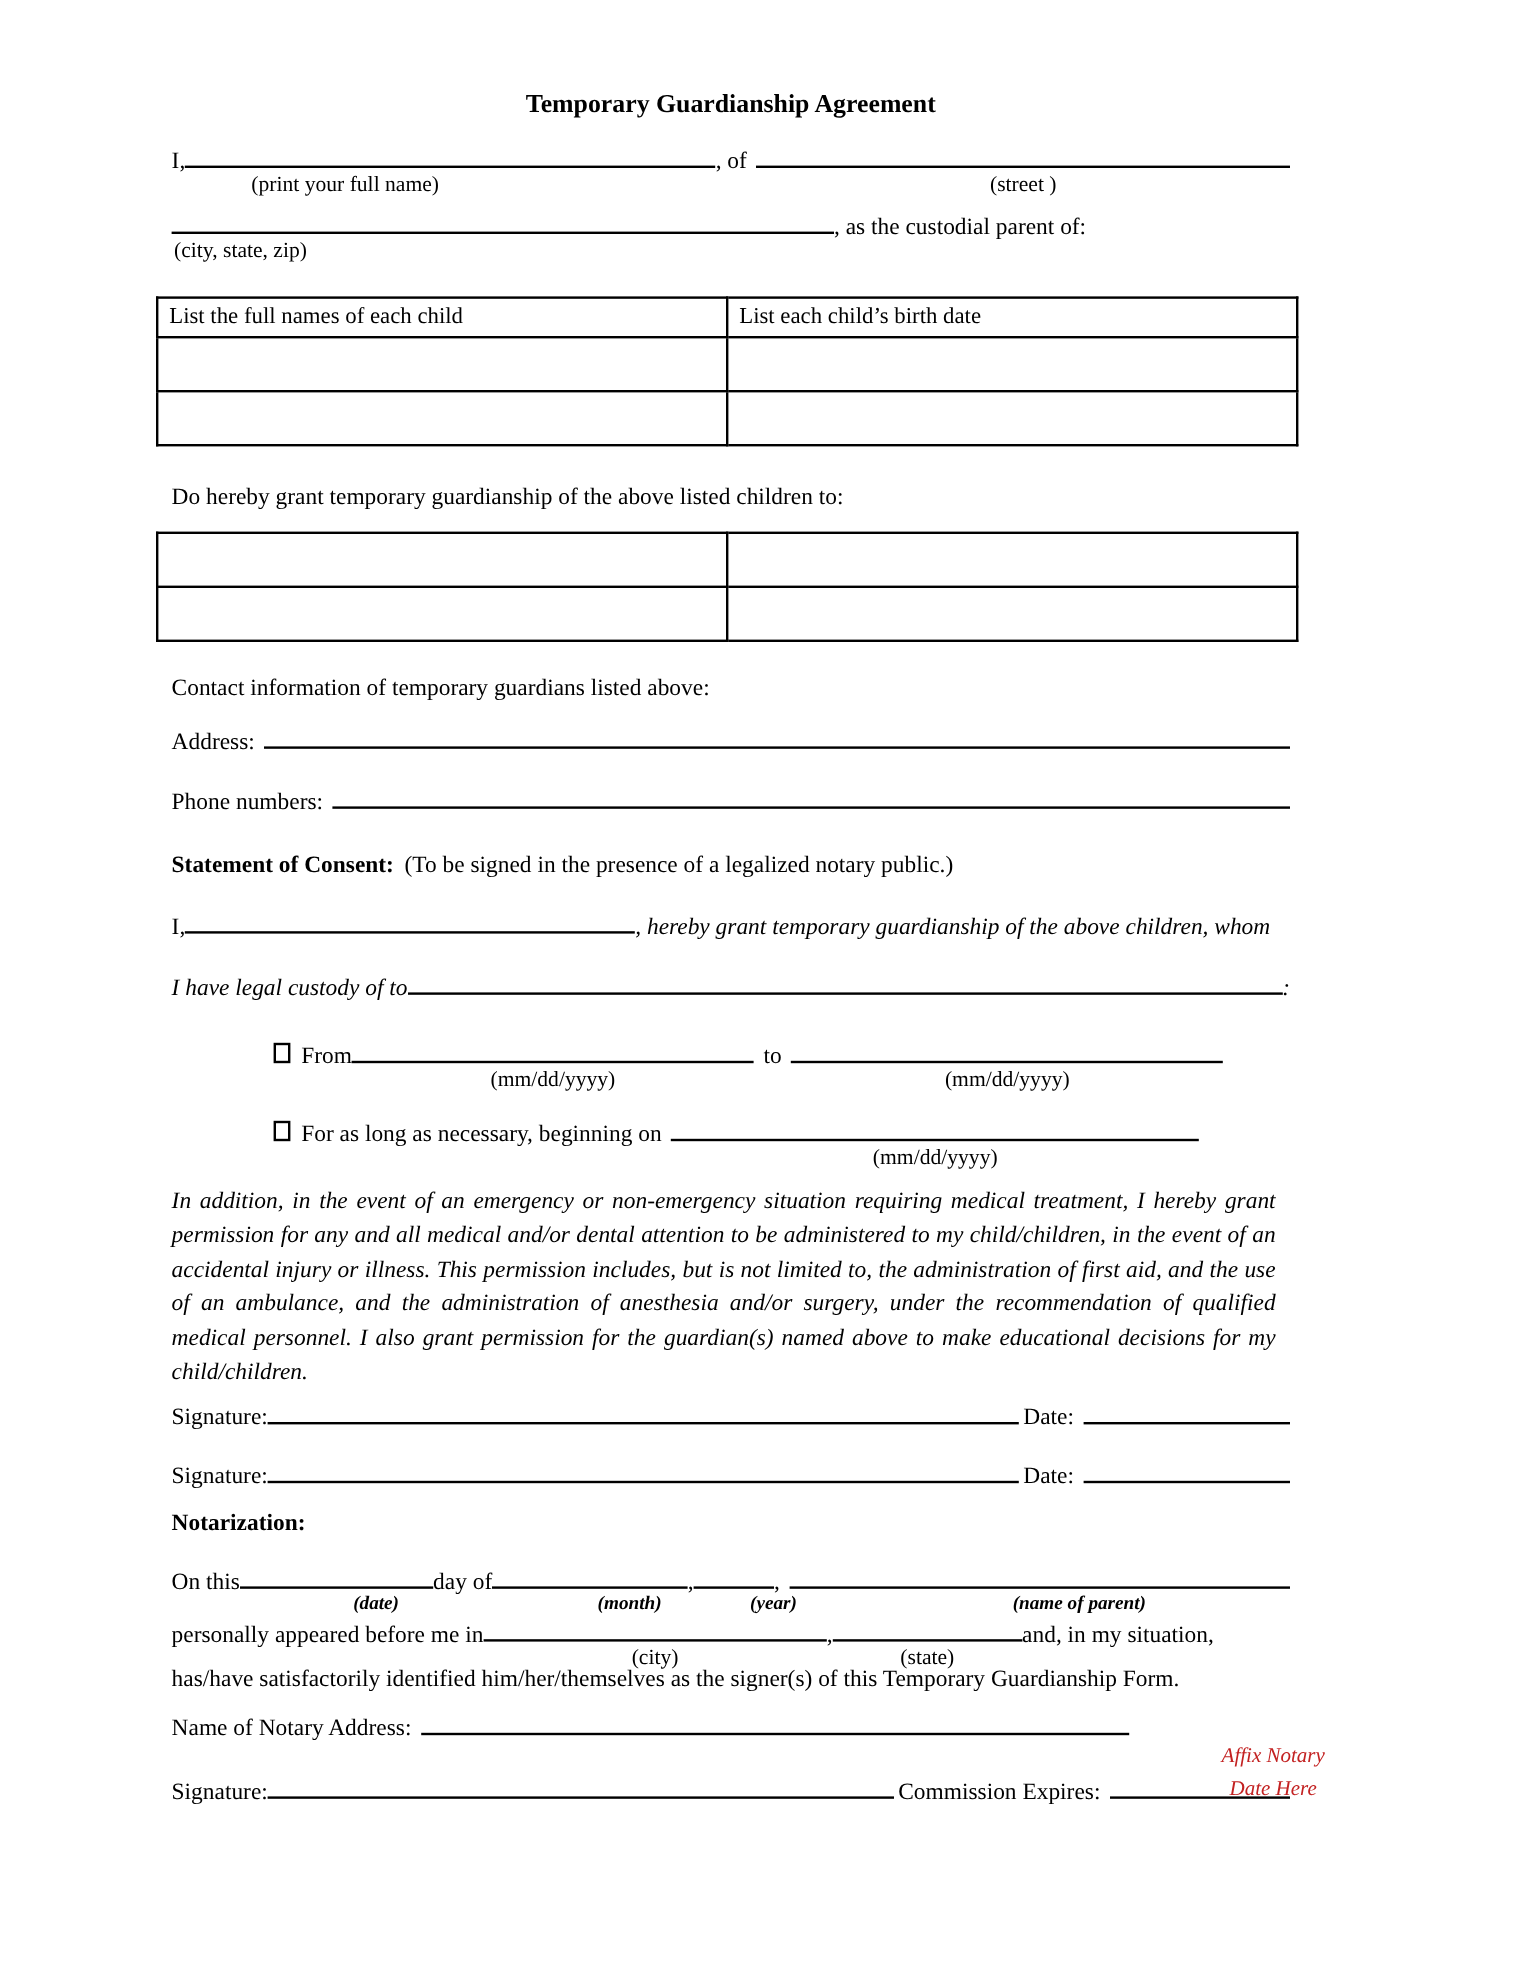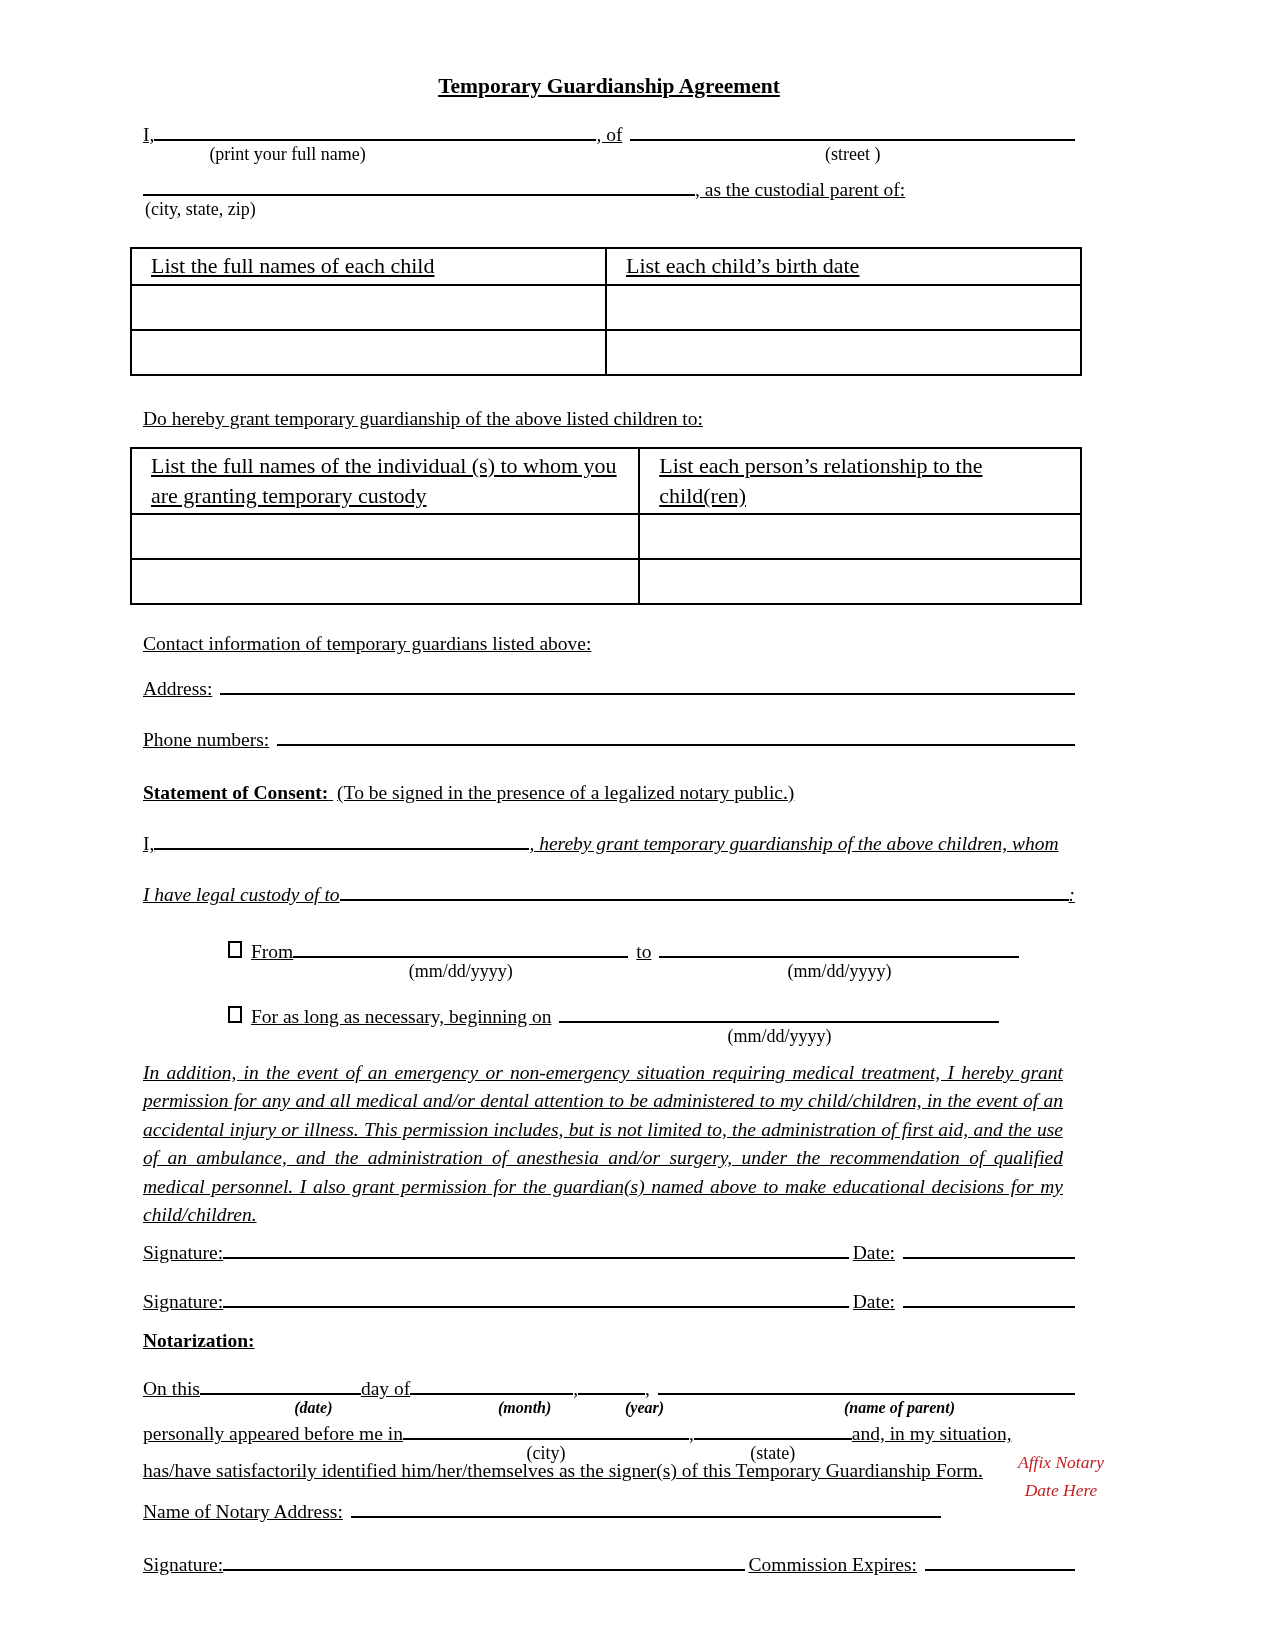--- a/index.html
+++ b/index.html
@@ -5,38 +5,37 @@
   * { margin:0; padding:0; box-sizing:border-box; }
   html,body { background:#ffffff; }
   .page {
     position:relative;
     width:1275px; height:1650px;
     background:#ffffff; color:#000000;
     font-family:"Liberation Serif","DejaVu Serif",serif;
     font-size:19.5px; line-height:1.38;
     padding:0 200px 0 143px;
     overflow:hidden;
-    text-decoration:underline;
   }
   .title { text-align:center; font-weight:bold; font-size:21.5px; padding-top:72px; }
   .frow { display:flex; align-items:baseline; position:relative; }
   .t { white-space:nowrap; }
   .mr { margin-right:8px; }
   .blank { position:relative; border-bottom:2px solid #000; height:0; flex:0 0 auto; }
   .grow { flex:1 1 auto; }
   .hint, .hint-i {
     position:absolute; top:5px; left:50%; transform:translateX(-50%);
     font-size:18px; white-space:nowrap; line-height:1.2;
   }
   .hint-i { font-size:16px; font-style:italic; font-weight:bold;margin-left:33px; }
   .hint.left { left:55px; transform:none; }
   .hint.left0 { left:2px; transform:none; }
   table { border-collapse:collapse; width:952px; margin-left:-13px; table-layout:fixed; }
-  td, th { border:2px solid #000; text-align:left; font-weight:normal; font-size:22px;
-           padding:2px 19px; vertical-align:top; }
+  td, th { border:2px solid #000; text-align:left; font-weight:normal; font-size:19px;
+           padding:2px 9px; vertical-align:top; }
   th.c1 { width:53.5%; } th.c2 { width:46.5%; }
   tr.empty td { height:45px; }
   .hdr td { height:27px; }
   .italic { font-style:italic; }
   .bold { font-weight:bold; }
   .cb { width:14px; height:17px; border:2px solid #000; flex:0 0 auto; margin-right:9px; }
   .para { font-style:italic; text-align:justify; padding-right:12px; line-height:28.5px; }
   .seal {
     position:absolute; left:1002px; top:1448px; width:118px;
     text-align:center; color:#c32222; font-style:italic; font-size:17.5px; line-height:1.6;
@@ -81,24 +80,20 @@
         <td></td>
         <td></td>
       </tr>
     </tbody>
   </table>
 
   <div style="margin-top:30px">Do hereby grant temporary guardianship of the above listed children to:</div>
 
   <table style="margin-top:14px">
     <tbody>
-      <tr>
-        <th class="c1">List the full names of the individual (s) to whom you are granting temporary custody</th>
-        <th class="c2">List each person’s relationship to the child(ren)</th>
-      </tr>
       <tr class="empty">
         <td></td>
         <td></td>
       </tr>
       <tr class="empty">
         <td></td>
         <td></td>
       </tr>
     </tbody>
   </table>

